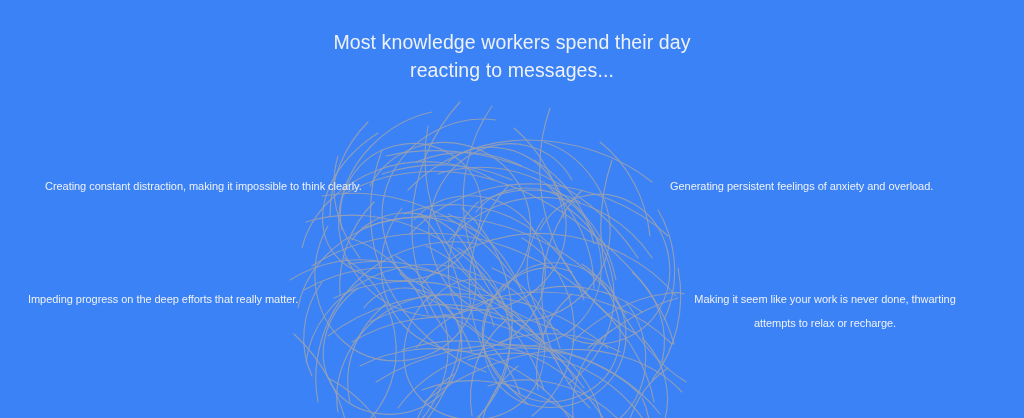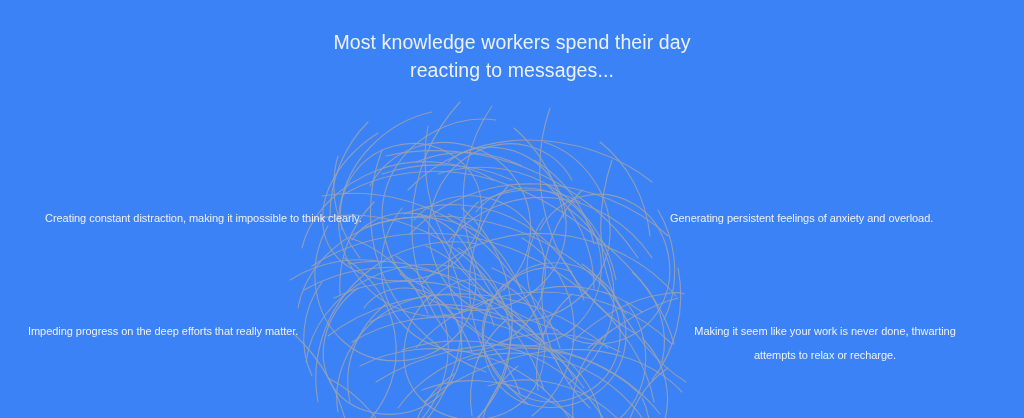--- a/index.html
+++ b/index.html
@@ -35,21 +35,20 @@
     transform-origin: center top;
   }
   .callout {
     position: absolute;
     color: #eef1f6;
     font-size: 11px;
     line-height: 24px;
     font-weight: 400;
     letter-spacing: -0.05px;
     white-space: nowrap;
-    margin-top: 32px;
   }
   .callout.wrap {
     white-space: normal;
     text-align: center;
   }
   #callout-top-left {
     left: 45px;
     top: 174px;
   }
   #callout-top-right {

